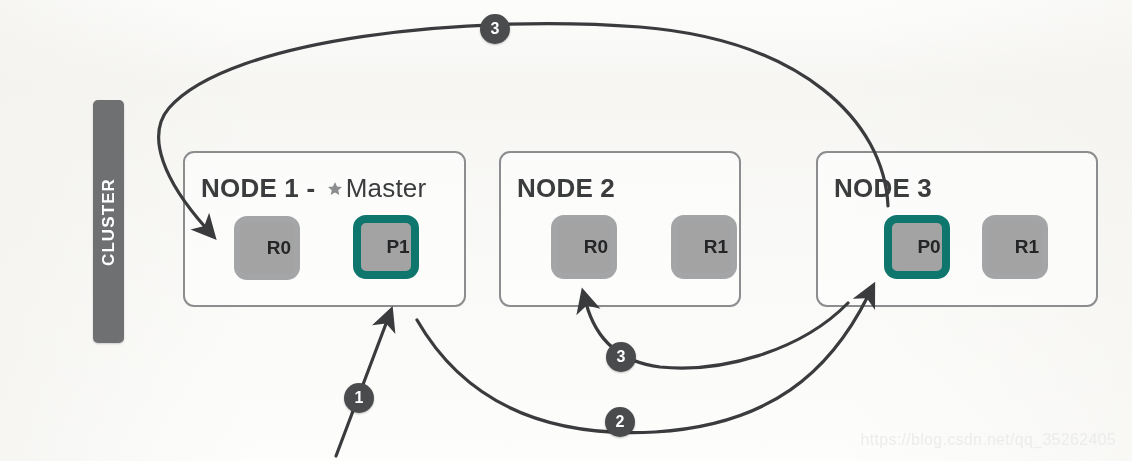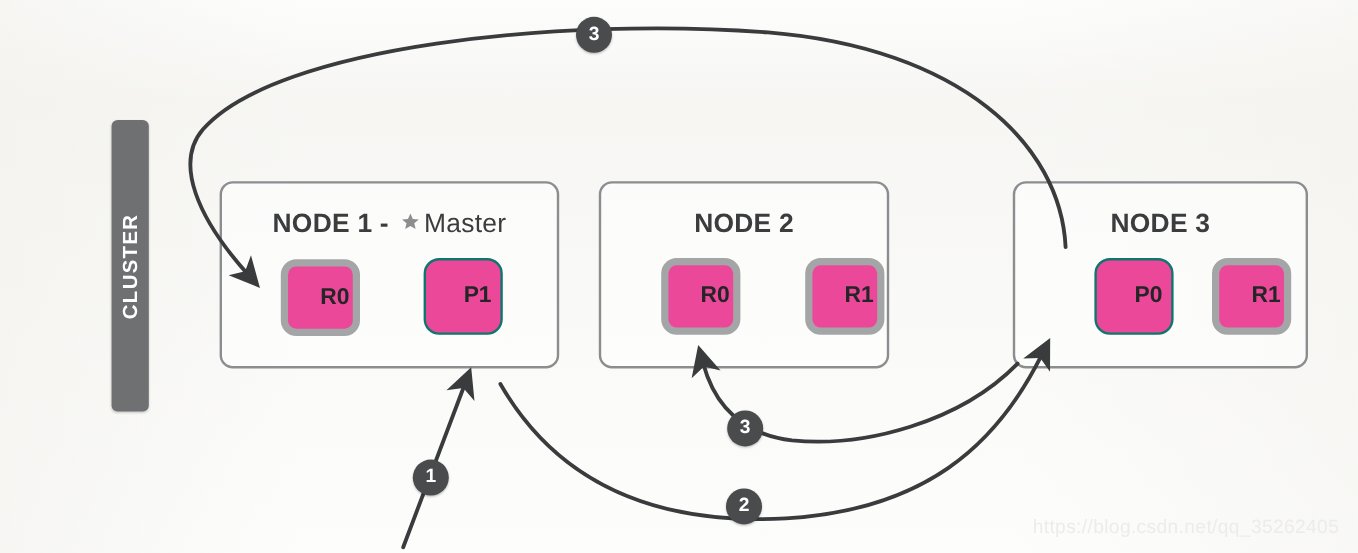--- a/index.html
+++ b/index.html
@@ -48,54 +48,55 @@
   .node-box{
     position:absolute;
     border:2.5px solid #8c8d8f;
     border-radius:11px;
     background:rgba(255,255,255,0.55);
     box-sizing:border-box;
   }
   .node-title{
     position:absolute;
     top:20px; left:0; width:100%;
-    text-align:center;
-    font-size:22px;
+    text-align:left;
+    font-size:26px;
     font-weight:bold;
     color:#3b3c3e;
     letter-spacing:0.2px;
     white-space:nowrap;
+    padding-left:16px;
   }
   .node-title .master-word{
     font-weight:normal;
     color:#3b3c3e;
   }
   .star-icon{
     display:inline-block;
     vertical-align:-1px;
     margin:0 2px 0 3px;
   }
 
   
   .shard{
     position:absolute;
     width:66px; height:64px;
     border-radius:13px;
     box-sizing:border-box;
-    background:#ec4899;
+    background:#a3a3a3;
     display:flex;
     align-items:center;
     justify-content:center;
     font-size:19px;
     font-weight:bold;
     color:#242527;
     padding-left:24px;
   }
   .shard.replica{ border:6px solid #a4a5a7; }
-  .shard.primary{ border:2px solid #0f766e; }
+  .shard.primary{ border:8px solid #0f766e; }
 
   
   #arrows{
     position:absolute;
     left:0; top:0;
     width:1132px; height:461px;
     pointer-events:none;
   }
   .arc-path{
     fill:none;
@@ -159,21 +160,21 @@
       <span>NODE 2</span>
     </div>
     <div class="shard replica" style="left:50px; top:62px;">
       <span>R0</span>
     </div>
     <div class="shard replica" style="left:170px; top:62px;">
       <span>R1</span>
     </div>
   </div>
 
-  <div class="node-box" style="left:844px; top:151px; width:246px; height:156px;">
+  <div class="node-box" style="left:816px; top:151px; width:282px; height:156px;">
     <div class="node-title">
       <span>NODE 3</span>
     </div>
     <div class="shard primary" style="left:46px; top:62px;margin-left:20px;">
       <span>P0</span>
     </div>
     <div class="shard replica" style="left:164px; top:62px;">
       <span>R1</span>
     </div>
   </div>

